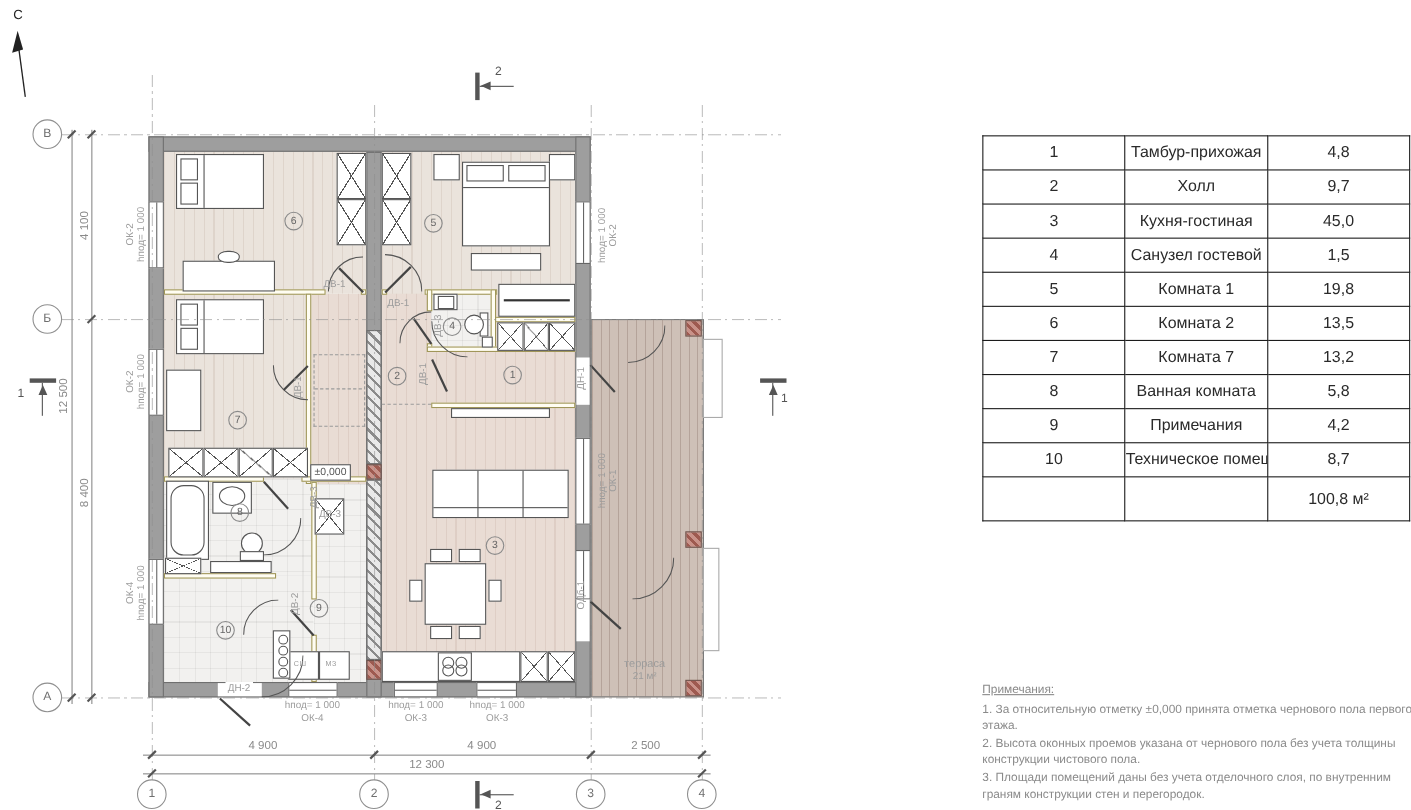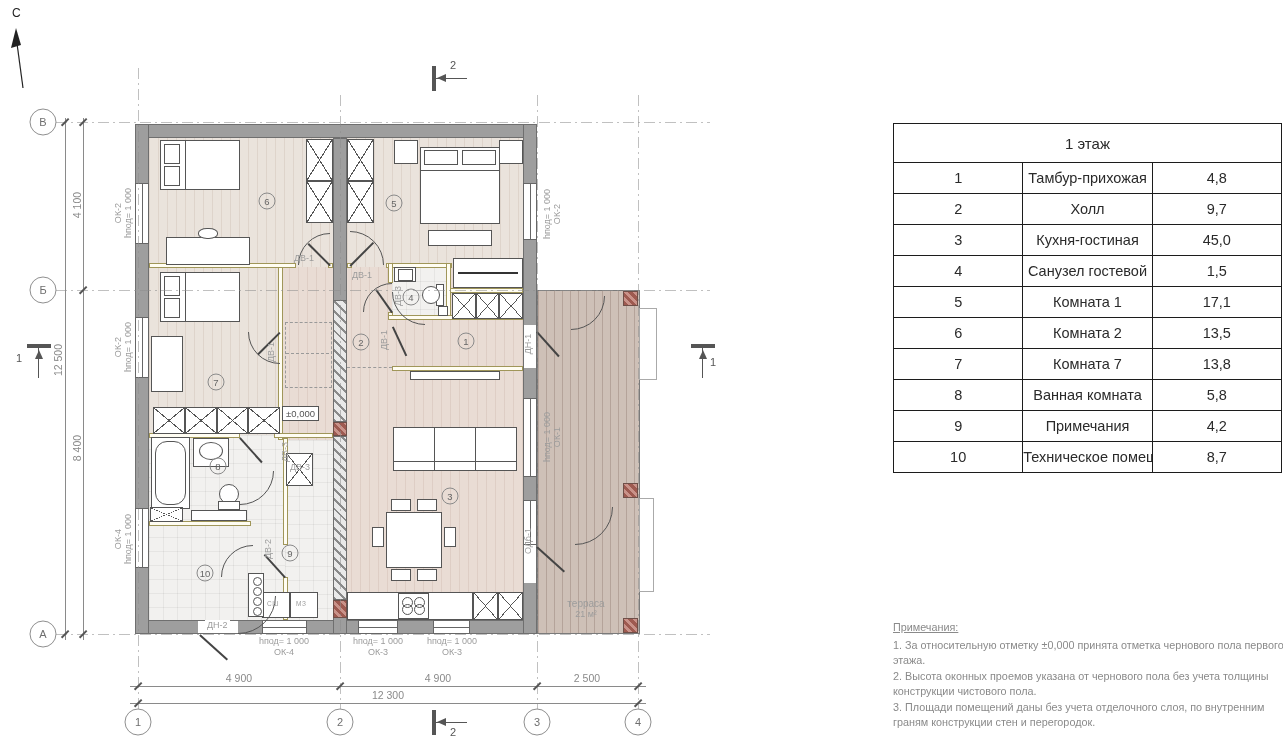--- a/index.html
+++ b/index.html
@@ -307,21 +307,21 @@
   <div class="rn" style="left:394px;top:203px;">5</div>
   <div class="rn" style="left:411px;top:297px;">4</div>
   <div class="rn" style="left:466px;top:341px;">1</div>
   <div class="rn" style="left:361px;top:342px;">2</div>
   <div class="rn" style="left:216px;top:382px;">7</div>
   <div class="rn" style="left:218px;top:466px;">8</div>
   <div class="rn" style="left:450px;top:496px;">3</div>
   <div class="rn" style="left:290px;top:553px;">9</div>
   <div class="rn" style="left:205px;top:573px;">10</div>
 
-  <div class="lvl" style="left:282px;top:406px;">±0,000</div>
+  <div class="lvl" style="left:282px;top:422px;">±0,000</div>
 
   <div class="vcenter" style="left:123px;top:213px;">
     <div>ОК-2</div>
     <div>hпод= 1 000</div>
   </div>
   <div class="vcenter" style="left:123px;top:347px;">
     <div>ОК-2</div>
     <div>hпод= 1 000</div>
   </div>
   <div class="vcenter" style="left:123px;top:539px;">
@@ -408,23 +408,20 @@
   <div class="tri-u" style="left:35px;top:350px;"></div>
   <div class="cutnum" style="left:16px;top:352px;">1</div>
 
   <div class="cutbar" style="left:691px;top:344px;width:24px;height:3.5px;"></div>
   <div class="cutline" style="left:702px;top:348px;width:1px;height:30px;"></div>
   <div class="tri-u" style="left:699px;top:350px;"></div>
   <div class="cutnum" style="left:710px;top:356px;">1</div>
 
   <table id="roomtable">
     <tbody>
-        <tr>
-          <td class="ttl" colspan="3">1 этаж</td>
-        </tr>
     <tr class="r">
           <td>1</td>
           <td>Тамбур-прихожая</td>
           <td>4,8</td>
         </tr>
     <tr class="r">
           <td>2</td>
           <td>Холл</td>
           <td>9,7</td>
         </tr>
@@ -434,46 +431,51 @@
           <td>45,0</td>
         </tr>
     <tr class="r">
           <td>4</td>
           <td>Санузел гостевой</td>
           <td>1,5</td>
         </tr>
     <tr class="r">
           <td>5</td>
           <td>Комната 1</td>
-          <td>17,1</td>
+          <td>19,8</td>
         </tr>
     <tr class="r">
           <td>6</td>
           <td>Комната 2</td>
           <td>13,5</td>
         </tr>
     <tr class="r">
           <td>7</td>
           <td>Комната 7</td>
-          <td>13,8</td>
+          <td>13,2</td>
         </tr>
     <tr class="r">
           <td>8</td>
           <td>Ванная комната</td>
           <td>5,8</td>
         </tr>
     <tr class="r">
           <td>9</td>
           <td>Примечания</td>
           <td>4,2</td>
         </tr>
     <tr class="r">
           <td>10</td>
           <td>Техническое помещение</td>
           <td>8,7</td>
+        </tr>
+    <tr class="tot">
+          <td></td>
+          <td></td>
+          <td>100,8 м²</td>
         </tr>
   </tbody>
     </table>
 
   <div id="notes">
     <div class="nh">Примечания:</div>
     <div>1. За относительную отметку ±0,000 принята отметка чернового пола первого этажа.</div>
     <div>2. Высота оконных проемов указана от чернового пола без учета толщины конструкции чистового пола.</div>
     <div>3. Площади помещений даны без учета отделочного слоя, по внутренним граням конструкции стен и перегородок.</div>
   </div>

